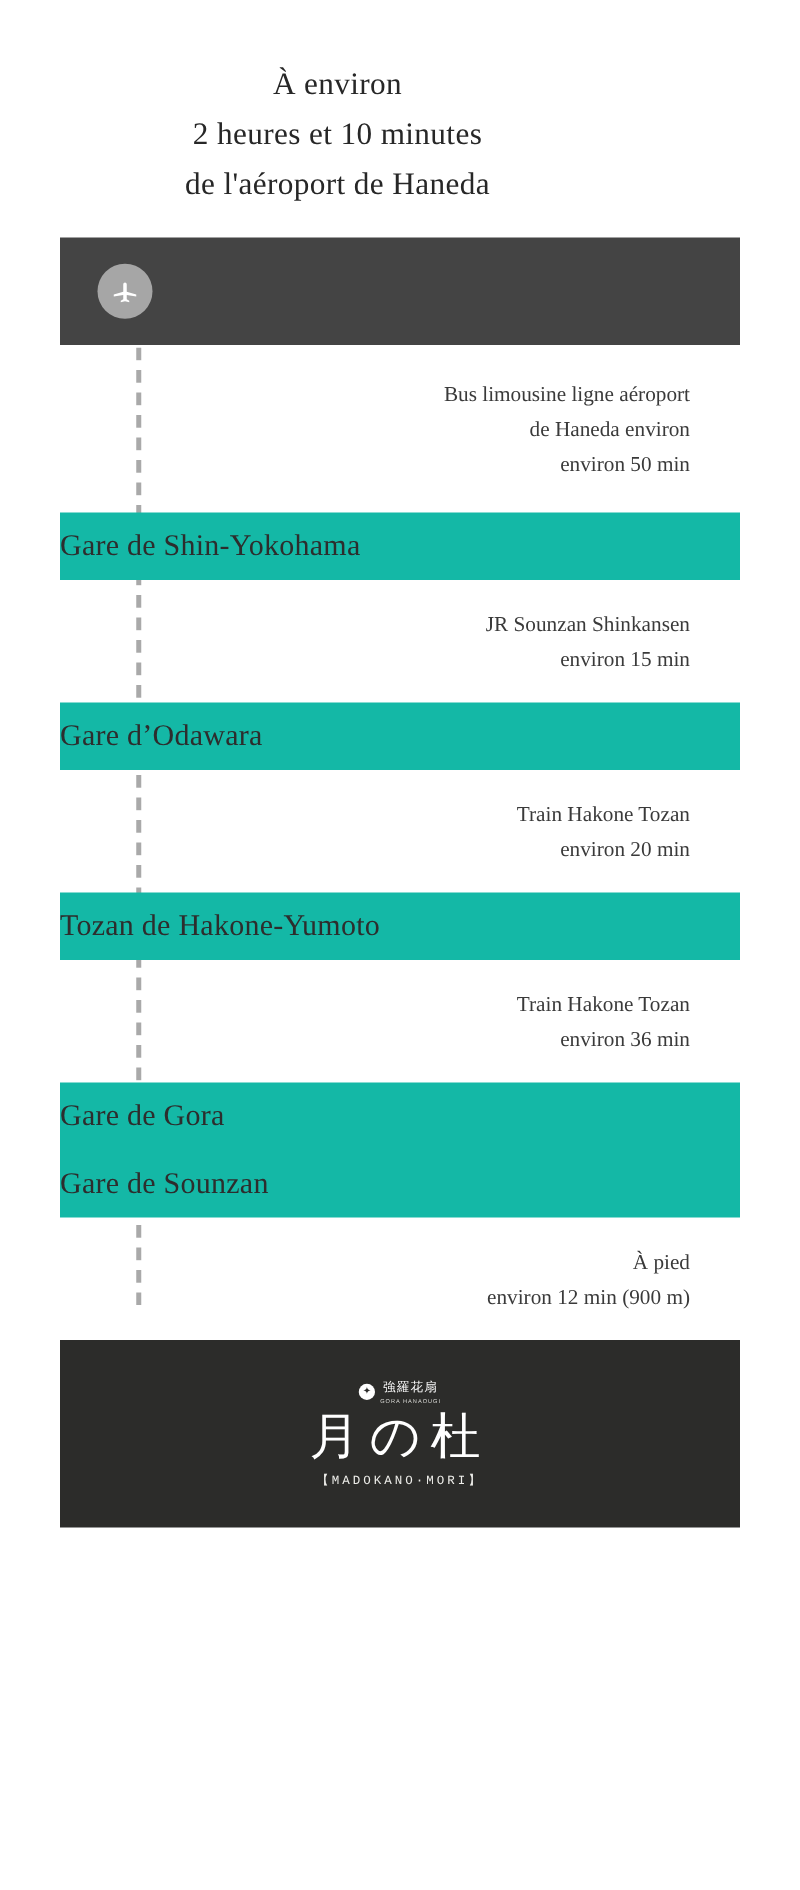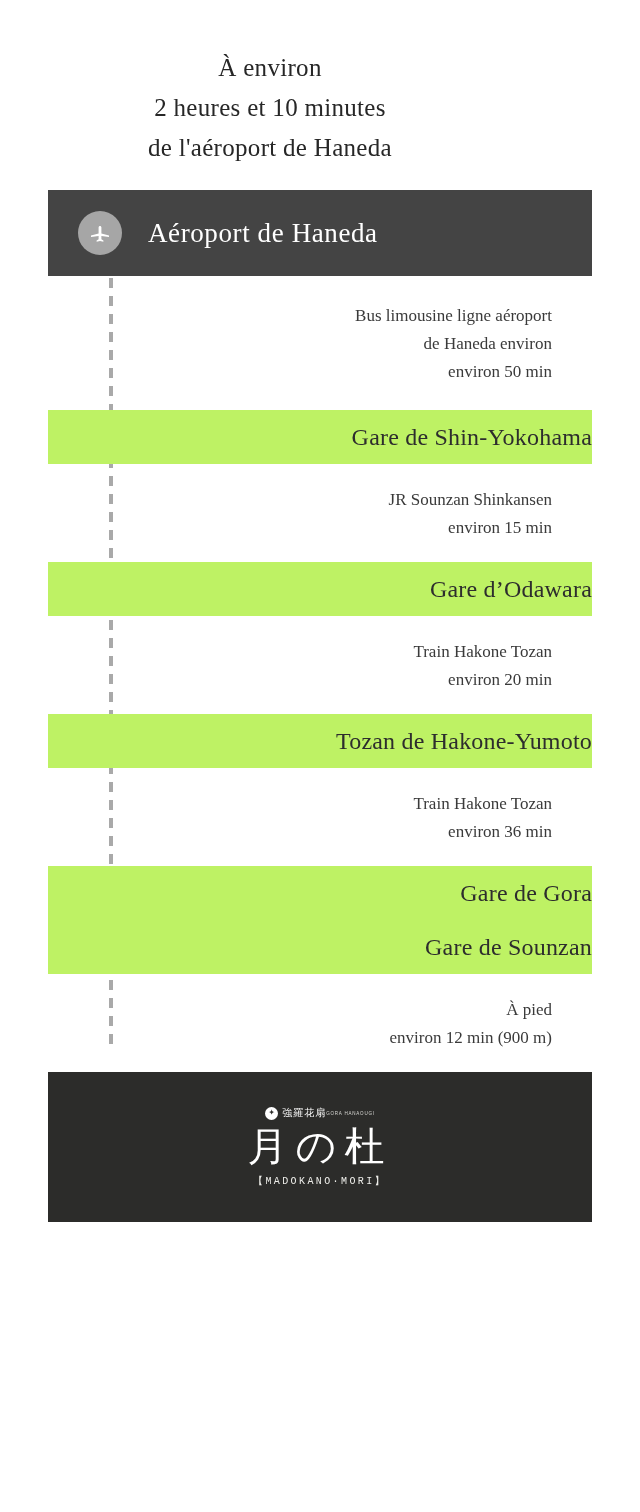--- a/index.html
+++ b/index.html
@@ -56,25 +56,25 @@
     background: none;
     background-image: linear-gradient(to bottom, #a9a9a9 0 10px, rgba(0,0,0,0) 10px 18px);
     background-size: 4px 18px;
     background-repeat: repeat-y;
   }
 
   
   .station {
     position: relative;
     z-index: 2;
-    background: #bef264;
+    background: #14b8a6;
     height: 54px;
     display: flex;
     align-items: center;
-    justify-content: flex-end;
+    justify-content: flex-start;
   }
   .station .name {
     font-size: 24px;
     color: #2d2d2d;
     letter-spacing: 0.2px;
   }
 
   .station.airport {
     background: #444444;
     height: 86px;
@@ -186,21 +186,20 @@
   <div class="route">
 
     <div class="spine dashed"></div>
 
     <div class="station airport">
       <span class="plane-badge">
         <svg width="24" height="24" viewBox="0 0 24 24" aria-hidden="true">
           <path fill="#ffffff" d="M21 14.5l-7.6-2.1V6.6c0-.9-.6-1.6-1.4-1.6s-1.4.7-1.4 1.6v5.8L3 14.5v1.6l7.6-1.2v3.4l-2 1.3v1.1l3.4-.8 3.4.8v-1.1l-2-1.3v-3.4l7.6 1.2z"></path>
         </svg>
       </span>
-      <span class="name">Aéroport de Haneda</span>
     </div>
 
     <div class="leg tall">
       <div class="l">Bus limousine ligne aéroport</div>
       <div class="l">de Haneda environ</div>
       <div class="l">environ 50 min</div>
     </div>
 
     <div class="station">
       <span class="name">Gare de Shin-Yokohama</span>
@@ -239,21 +238,21 @@
     </div>
 
     <div class="leg">
       <div class="l">À pied</div>
       <div class="l">environ 12 min (900 m)</div>
     </div>
 
     <div class="logo-block">
       <div class="logo-seal">
         <span class="seal-circle">✦</span>
-        <span style="display:flex;flex-direction:row;align-items:center;justify-content:flex-end;">
+        <span style="display:flex;flex-direction:column;align-items:center;justify-content:flex-end;">
           <span class="seal-kanji">強羅花扇</span>
           <span class="seal-sub">GORA HANAOUGI</span>
         </span>
       </div>
       <div class="logo-main">月の杜</div>
       <div class="logo-roman">【MADOKANO·MORI】</div>
     </div>
 
   </div>
 </div>

